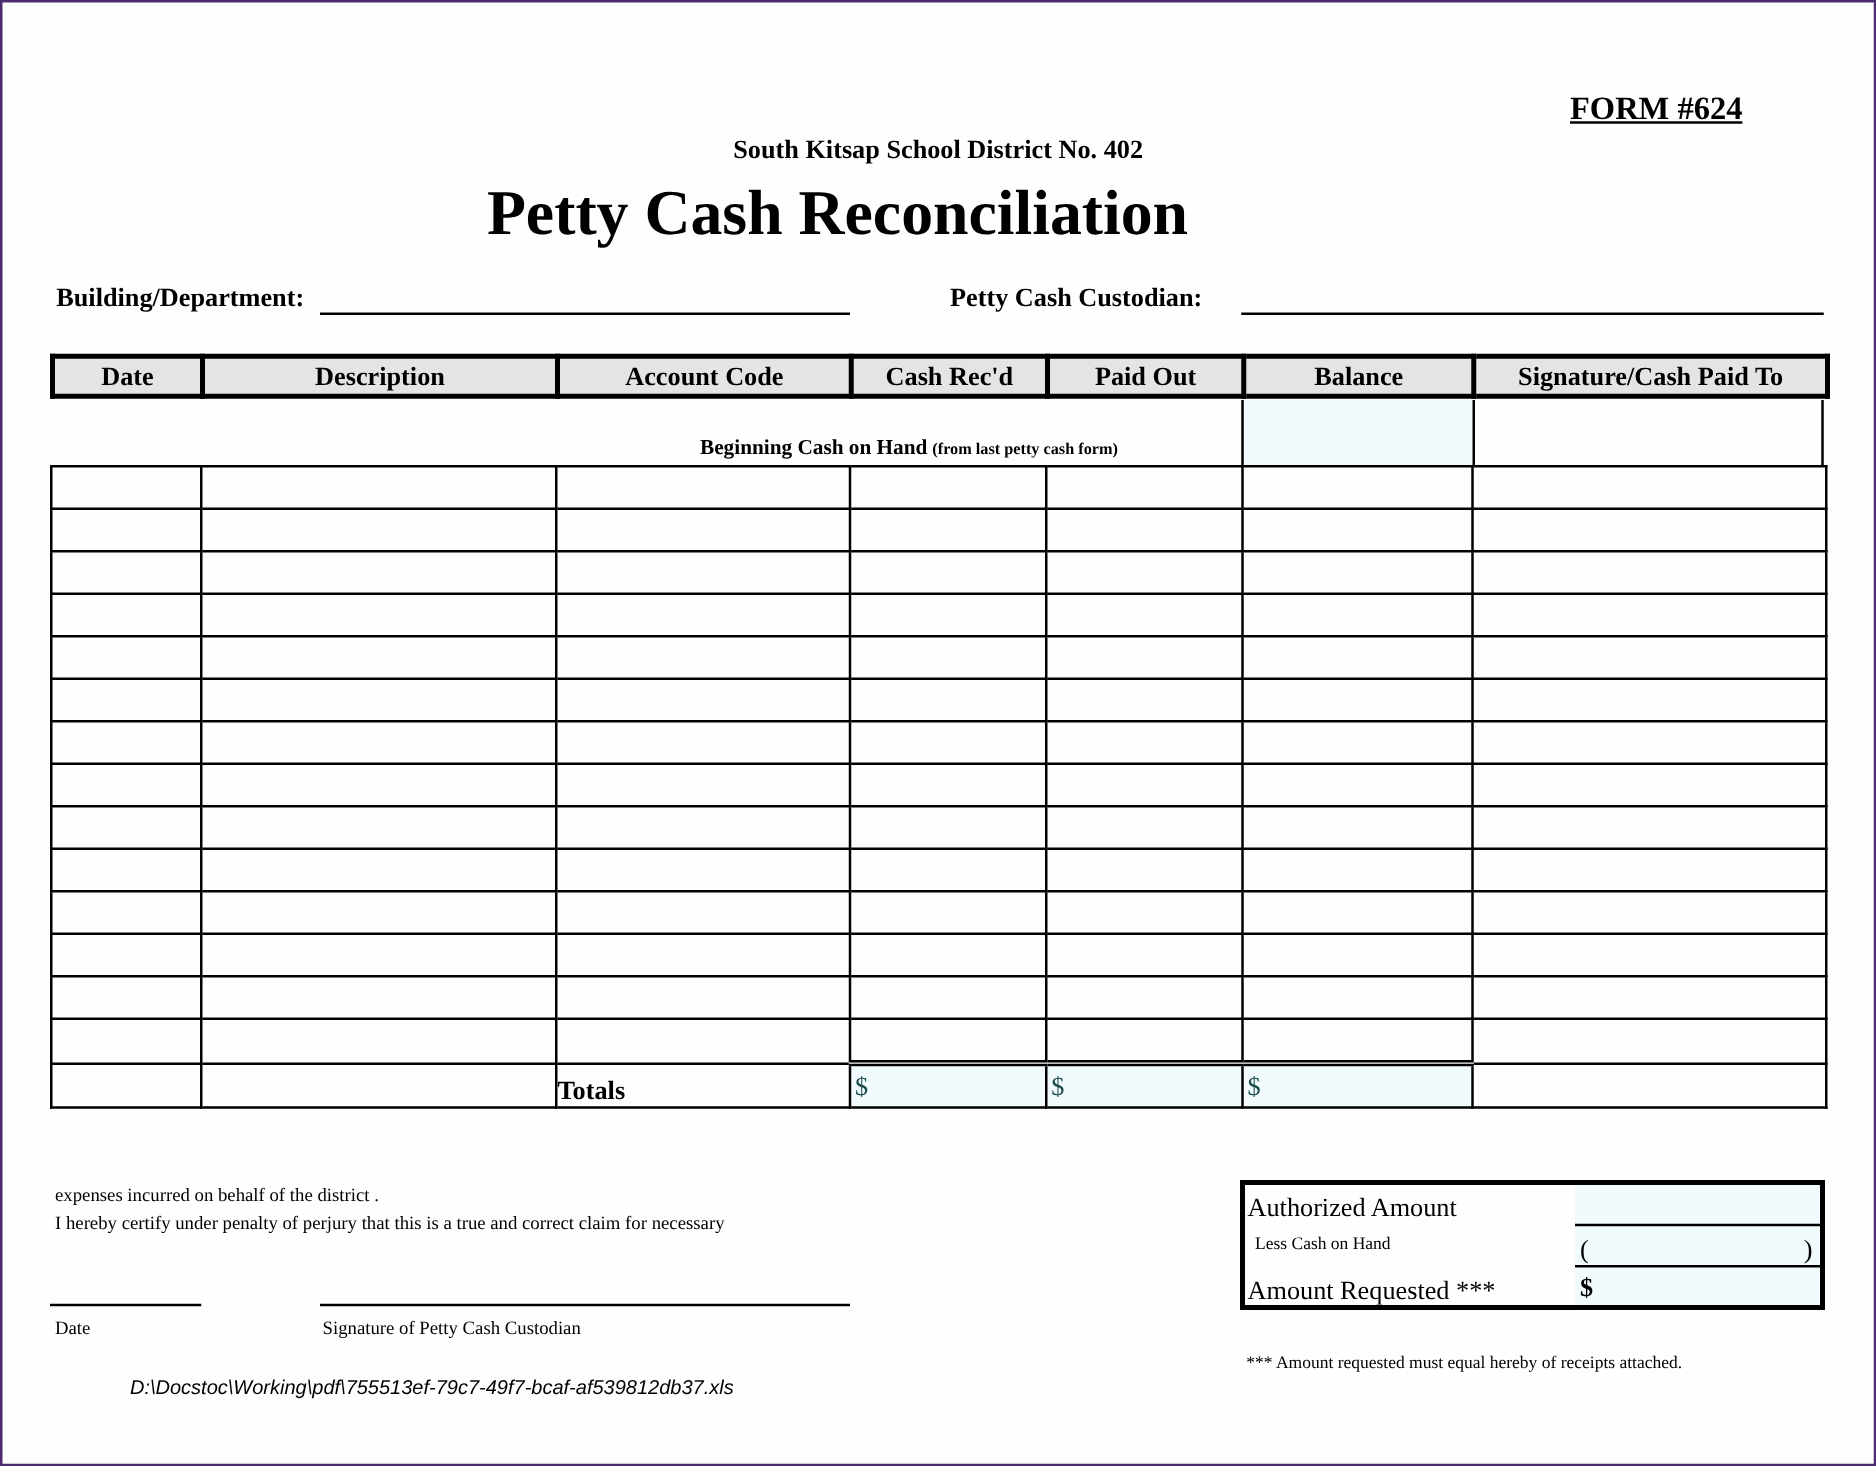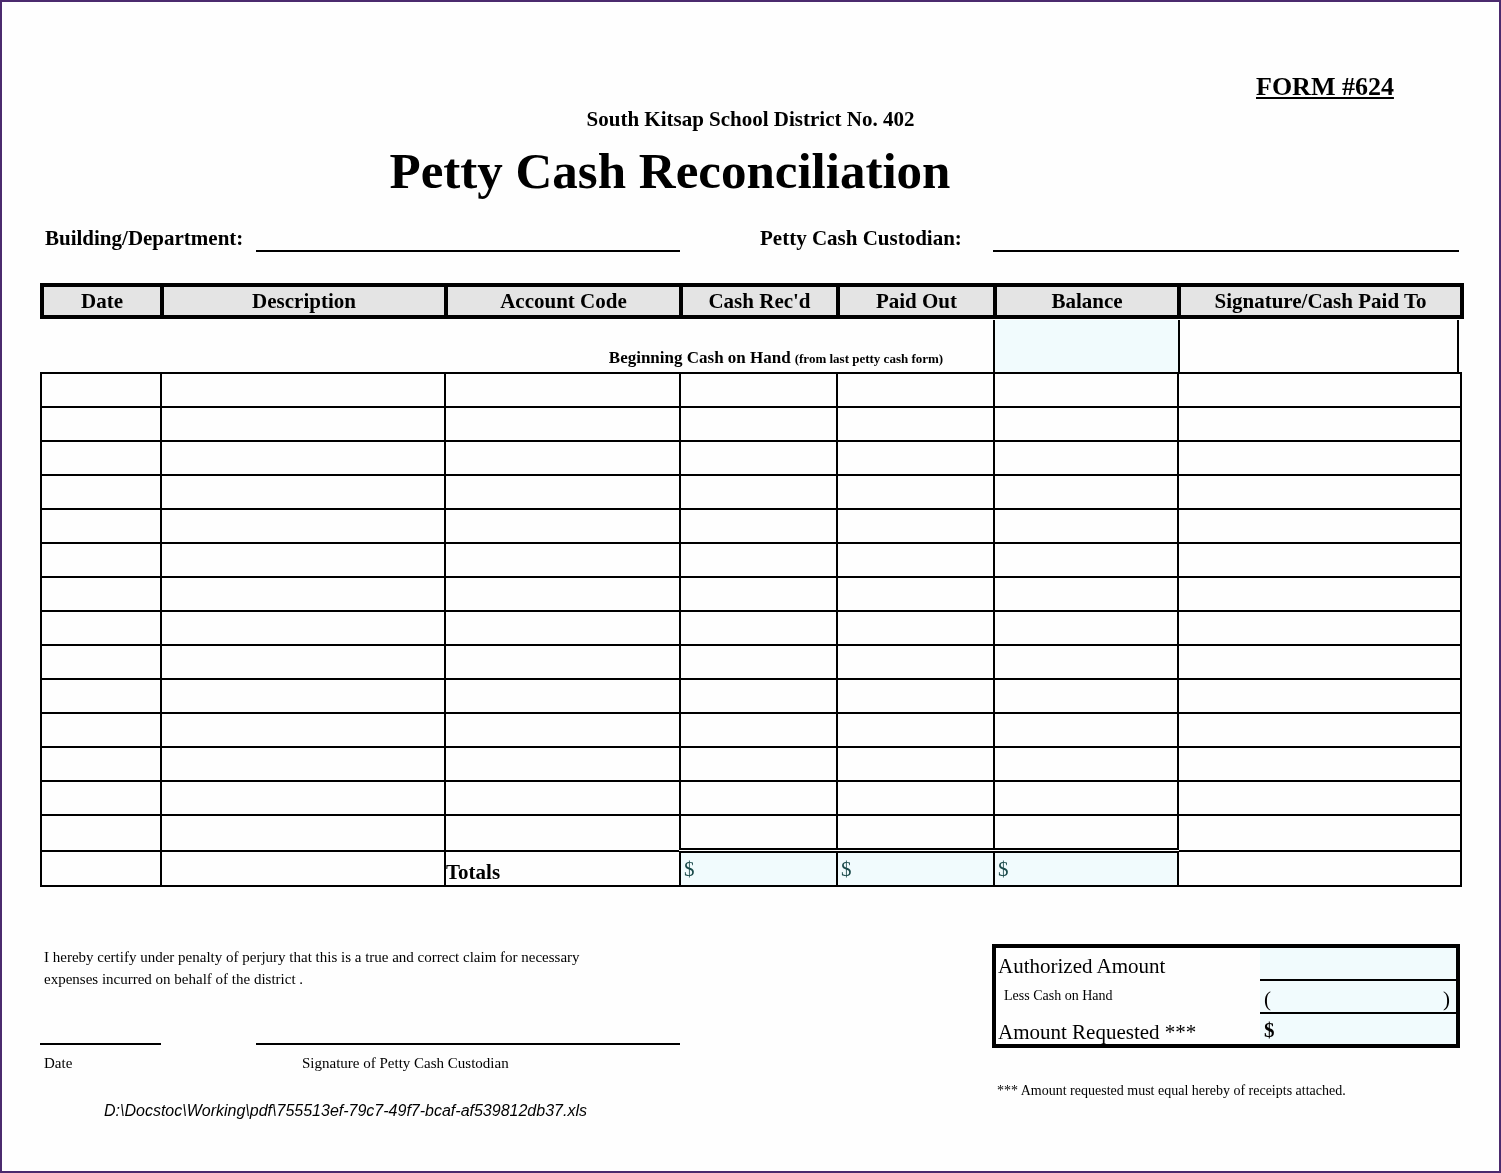--- a/index.html
+++ b/index.html
@@ -54,21 +54,21 @@
     <td>Description</td>
     <td>Account Code</td>
     <td>Cash Rec'd</td>
     <td>Paid Out</td>
     <td>Balance</td>
     <td>Signature/Cash Paid To</td>
   </tr>
 </tbody>
   </table>
 
-<div class="abs" style="left:560px;top:348px;width:432px;text-align:center;font-weight:bold;">
+<div class="abs" style="left:560px;top:348px;width:432px;text-align:left;font-weight:bold;">
   <span style="font-size:17px;">Beginning Cash on Hand</span>
   <span style="font-size:13px;">(from last petty cash form)</span>
 </div>
 <div class="abs blue" style="left:993px;top:320px;width:183px;height:52px;border-left:2px solid #000;border-right:2px solid #000;"></div>
 <div class="abs" style="left:1457px;top:320px;width:2px;height:52px;background:#000;"></div>
 
 <table class="grid row" id="rows" style="left:40px;top:372px;width:1420px;">
   <colgroup>
     <col style="width:120px">
       <col style="width:284px">
@@ -213,27 +213,27 @@
     <td style="text-align:left;font-size:21px;font-weight:bold;vertical-align:bottom;">Totals</td>
     <td class="blue dollar" style="border-top:5px double #000;">$</td>
     <td class="blue dollar" style="border-top:5px double #000;">$</td>
     <td class="blue dollar" style="border-top:5px double #000;">$</td>
     <td></td>
   </tr>
 </tbody>
   </table>
 
 <div class="abs cert" style="left:44px;top:946px;">
+  <div>expenses incurred on behalf of the district .</div>
   <div>I hereby certify under penalty of perjury that this is a true and correct claim for necessary</div>
-  <div>expenses incurred on behalf of the district .</div>
 </div>
 <div class="abs uline" style="left:40px;top:1043px;width:121px;"></div>
 <div class="abs uline" style="left:256px;top:1043px;width:424px;"></div>
 <div class="abs cert" style="left:44px;top:1052px;">Date</div>
-<div class="abs cert" style="left:258px;top:1052px;margin-left:44px;">Signature of Petty Cash Custodian</div>
+<div class="abs cert" style="left:258px;top:1052px;">Signature of Petty Cash Custodian</div>
 
 <div class="abs box" style="left:992px;top:944px;width:460px;height:96px;">
   <div class="abs blue" style="left:264px;top:0;width:196px;height:96px;"></div>
   <div class="abs" style="left:2px;top:6px;font-size:21px;">Authorized Amount</div>
   <div class="abs" style="left:264px;top:0;width:196px;height:31px;border-bottom:2px solid #000;"></div>
   <div class="abs" style="left:8px;top:40px;font-size:14px;">Less Cash on Hand</div>
   <div class="abs" style="left:264px;top:33px;width:196px;height:31px;border-bottom:2px solid #000;font-size:21px;">
     <span class="abs" style="left:4px;top:6px;">(</span>
     <span class="abs" style="right:6px;top:6px;">)</span>
   </div>

